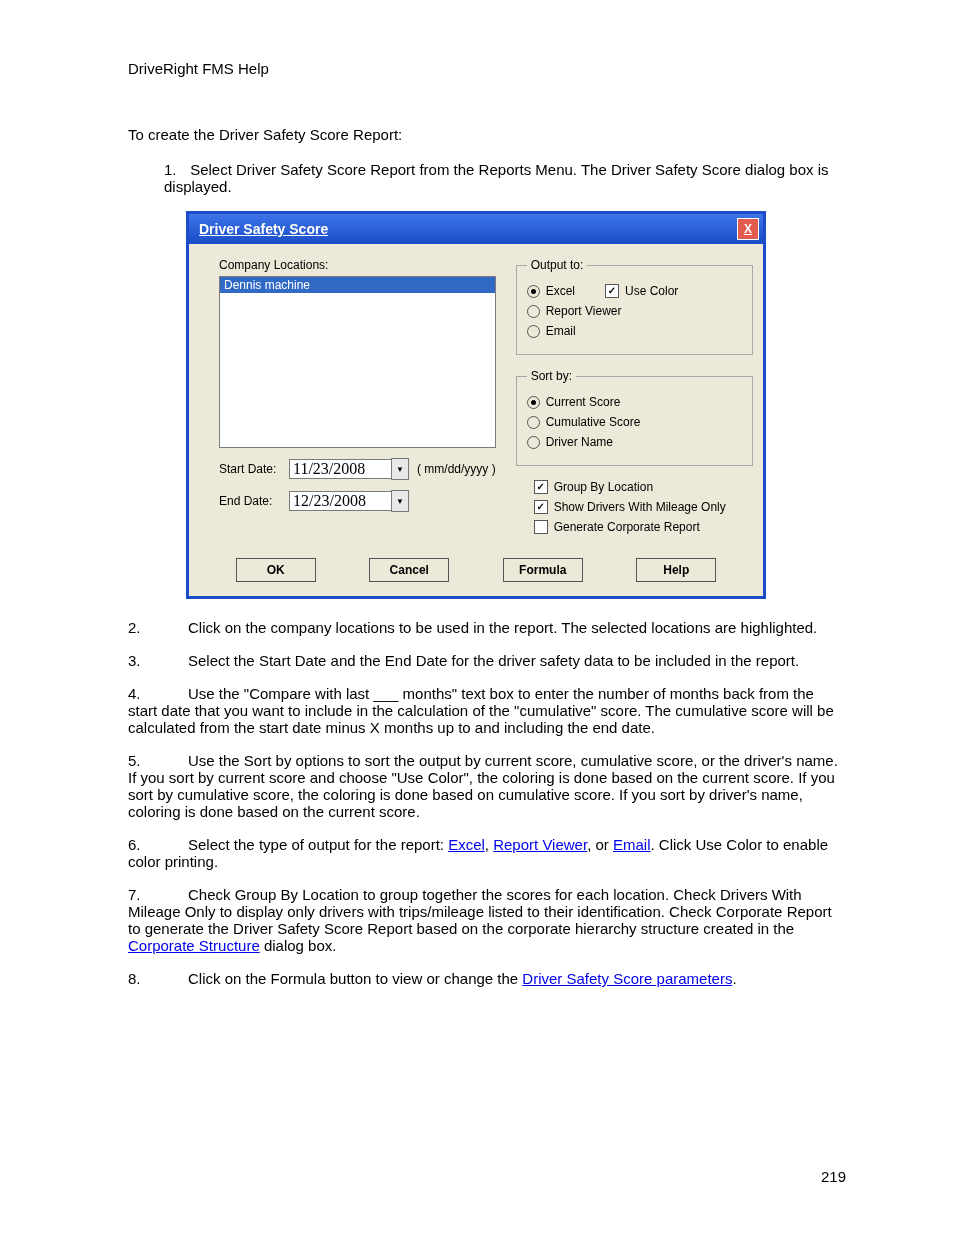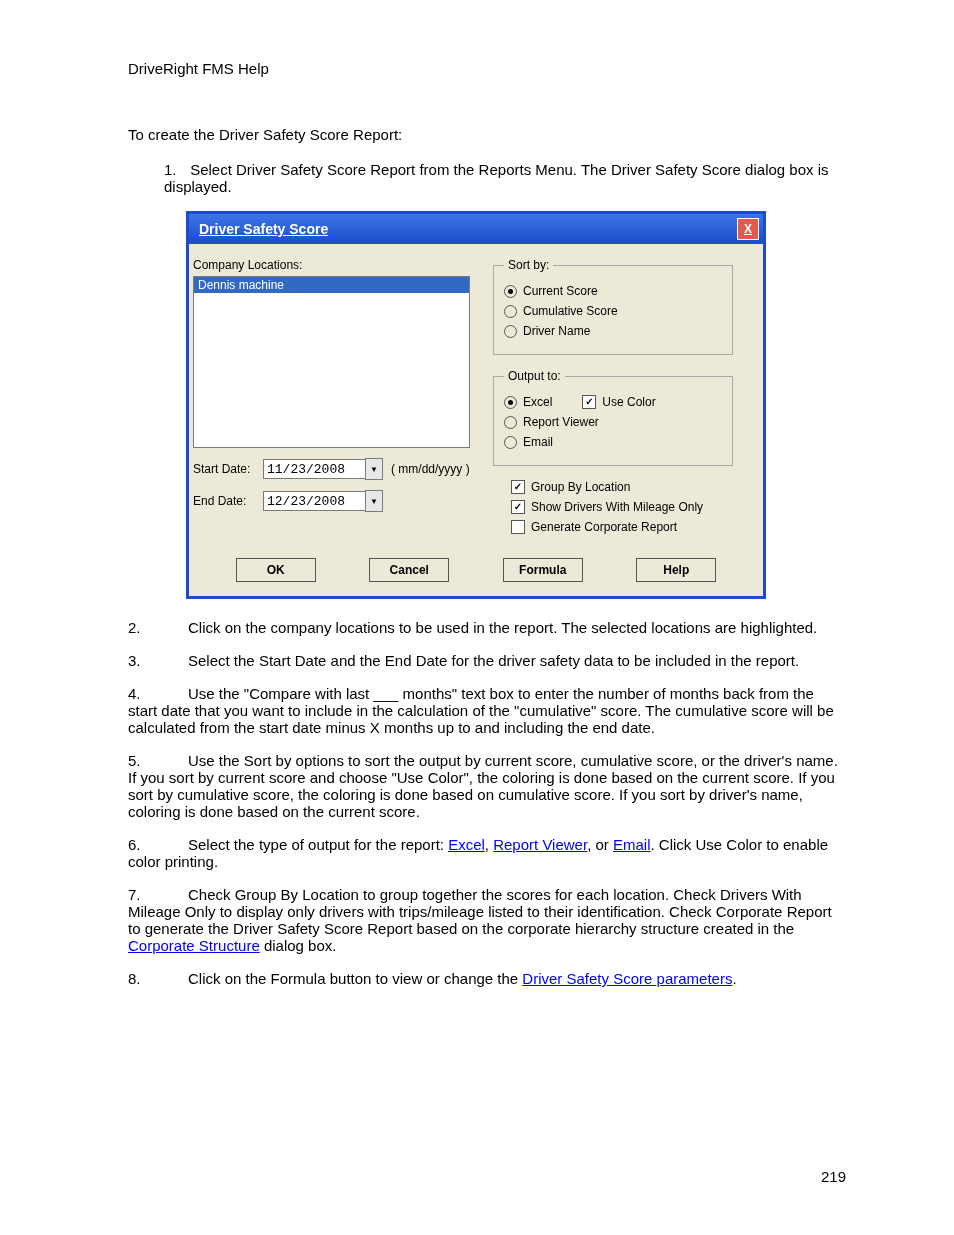--- a/index.html
+++ b/index.html
@@ -28,33 +28,33 @@
 .titlebar{
   background:linear-gradient(to bottom,#3D74E8,#1A4DC7);
   color:#fff;font-weight:bold;font-size:14px;
   padding:4px 4px 4px 10px;height:22px;line-height:22px;
   display:flex;justify-content:space-between;align-items:center;text-decoration:underline;
 }
 .closebtn{
   width:20px;height:20px;background:#E35A4F;border:1px solid #fff;
   display:flex;align-items:center;justify-content:center;font-weight:bold;font-size:12px;
 }
-.dlg-body{display:flex;padding:14px 10px 10px 4px}
+.dlg-body{display:flex;padding:14px 10px 10px 30px}
 .left-col{width:300px}
 .right-col{width:240px}
 .listbox{
   width:275px;height:170px;border:1px solid #7A7A7A;background:#fff;
   margin-top:4px;overflow:hidden;
 }
 .list-sel{background:#316AC5;color:#fff;padding:1px 4px;display:block}
 .row{display:flex;align-items:center;margin-top:10px}
 .lbl{width:70px}
 .date-input{
   border:1px solid #7A7A7A;background:#fff;height:18px;width:95px;
-  padding:0 3px;font-family:Liberation Mono, monospace;font-size:13px;
+  padding:0 3px;font-family:Liberation Serif, serif;font-size:16px;
 }
 .drop-btn{
   width:16px;height:20px;border:1px solid #7A7A7A;background:#E8E8E8;
   display:inline-flex;align-items:center;justify-content:center;font-size:8px;
   margin-left:-1px;
 }
 .hint{margin-left:8px}
 .cmp-input{
   border:1px solid #7A7A7A;background:#fff;height:18px;width:22px;
   padding:0 3px;font-family:inherit;font-size:12px;margin:0 4px;
@@ -110,53 +110,53 @@
         <span class="hint">( mm/dd/yyyy )</span>
       </div>
       <div class="row">
         <span class="lbl">End Date:</span>
         <input class="date-input" value="12/23/2008" style="">
         <span class="drop-btn">▼</span>
       </div>
     </div>
     <div class="right-col">
       <fieldset>
-        <legend>Sort by:</legend>
-        <div class="radio">
-            <span class="dot sel"></span>
-            <span>Current Score</span>
-          </div>
-        <div class="radio">
-            <span class="dot"></span>
-            <span>Cumulative Score</span>
-          </div>
-        <div class="radio">
-            <span class="dot"></span>
-            <span>Driver Name</span>
-          </div>
-      </fieldset>
-      <fieldset>
         <legend>Output to:</legend>
         <div class="out-row">
           <span class="radio" style="margin:0">
               <span class="dot sel"></span>
               <span>Excel</span>
             </span>
           <span class="inline-chk">
               <span class="chk sel"></span>
               <span>Use Color</span>
             </span>
         </div>
         <div class="radio">
             <span class="dot"></span>
             <span>Report Viewer</span>
           </div>
         <div class="radio">
             <span class="dot"></span>
             <span>Email</span>
+          </div>
+      </fieldset>
+      <fieldset>
+        <legend>Sort by:</legend>
+        <div class="radio">
+            <span class="dot sel"></span>
+            <span>Current Score</span>
+          </div>
+        <div class="radio">
+            <span class="dot"></span>
+            <span>Cumulative Score</span>
+          </div>
+        <div class="radio">
+            <span class="dot"></span>
+            <span>Driver Name</span>
           </div>
       </fieldset>
       <div class="check-row">
           <span class="chk sel"></span>
           <span>Group By Location</span>
         </div>
       <div class="check-row">
           <span class="chk sel"></span>
           <span>Show Drivers With Mileage Only</span>
         </div>

